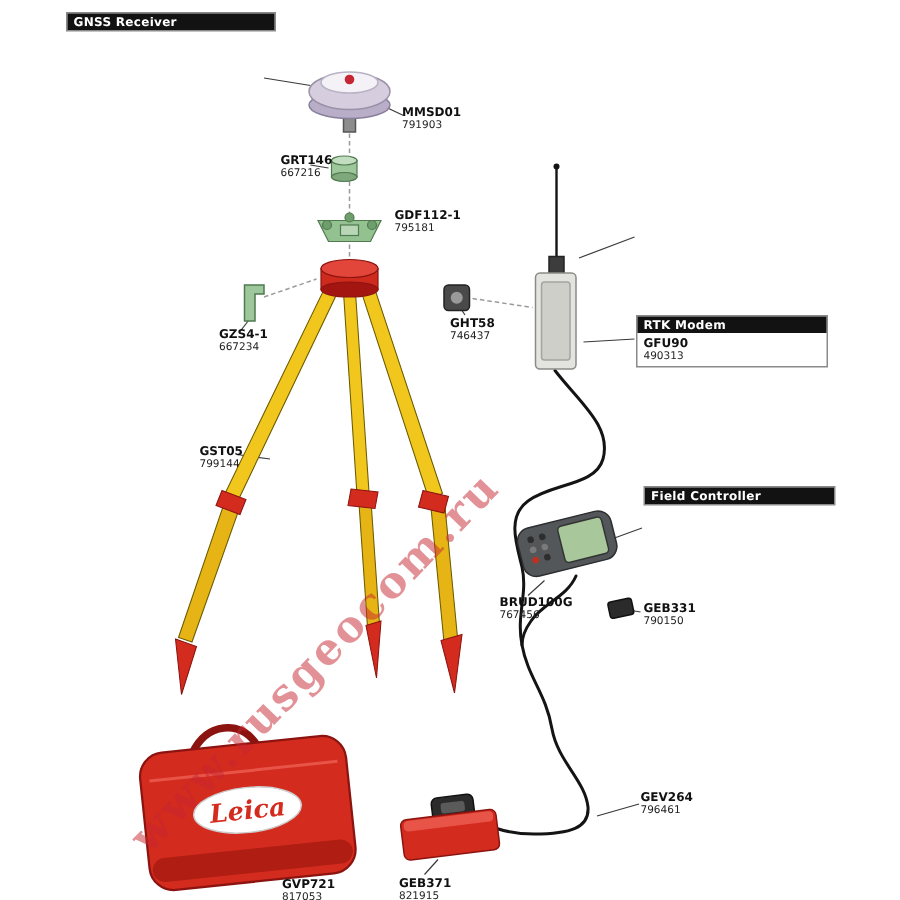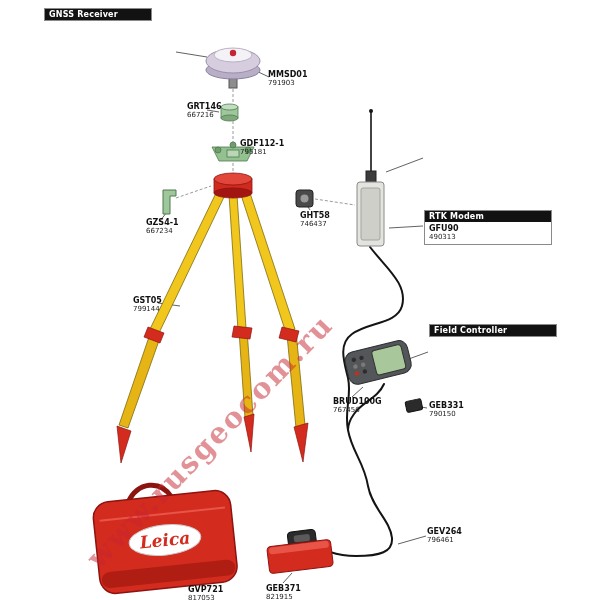--- a/index.html
+++ b/index.html
@@ -143,21 +143,21 @@
     <g transform="rotate(-6 165 540)">
       <path d="M132 499 q9 -15 23 -15 q14 0 21 14" fill="none" stroke="#8c1410" stroke-width="5"></path>
       <rect x="96" y="496" width="138" height="92" rx="16" fill="#d42b1f" stroke="#8c1410" stroke-width="1.5"></rect>
       <rect x="98" y="566" width="134" height="16" rx="8" fill="#b01d12"></rect>
       <line x1="102" y1="514" x2="228" y2="514" stroke="#e85548" stroke-width="2"></line>
       <ellipse cx="165" cy="540" rx="36" ry="15" fill="#ffffff" stroke="#cccccc"></ellipse>
       <text x="165" y="546" text-anchor="middle" font-size="17" font-style="italic" font-weight="bold" fill="#d42b1f" font-family="DejaVu Serif, serif">Leica</text>
     </g>
   </svg>
 
-  <div class="info-box" style="left:44px;top:8px;width:108px">
+  <div class="info-box" style="left:44px;top:8px;width:140px">
     <div class="ib-header">GNSS Receiver</div>
   </div>
 
 
   <div class="info-box" style="left:424px;top:210px;width:128px">
     <div class="ib-header">RTK Modem</div>
     <div class="ib-body">
       <div class="ib-model">GFU90</div>
       <div class="ib-part">490313</div>
     </div>
@@ -168,21 +168,21 @@
   </div>
 
   <div class="part-label" style="left:268px;top:70px">
     <div class="pl-name">MMSD01</div>
     <div class="pl-part">791903</div>
   </div>
   <div class="part-label" style="left:187px;top:102px">
     <div class="pl-name">GRT146</div>
     <div class="pl-part">667216</div>
   </div>
-  <div class="part-label" style="left:240px;top:139px">
+  <div class="part-label" style="left:263px;top:139px">
     <div class="pl-name">GDF112-1</div>
     <div class="pl-part">795181</div>
   </div>
   <div class="part-label" style="left:146px;top:218px">
     <div class="pl-name">GZS4-1</div>
     <div class="pl-part">667234</div>
   </div>
   <div class="part-label" style="left:133px;top:296px">
     <div class="pl-name">GST05</div>
     <div class="pl-part">799144</div>

